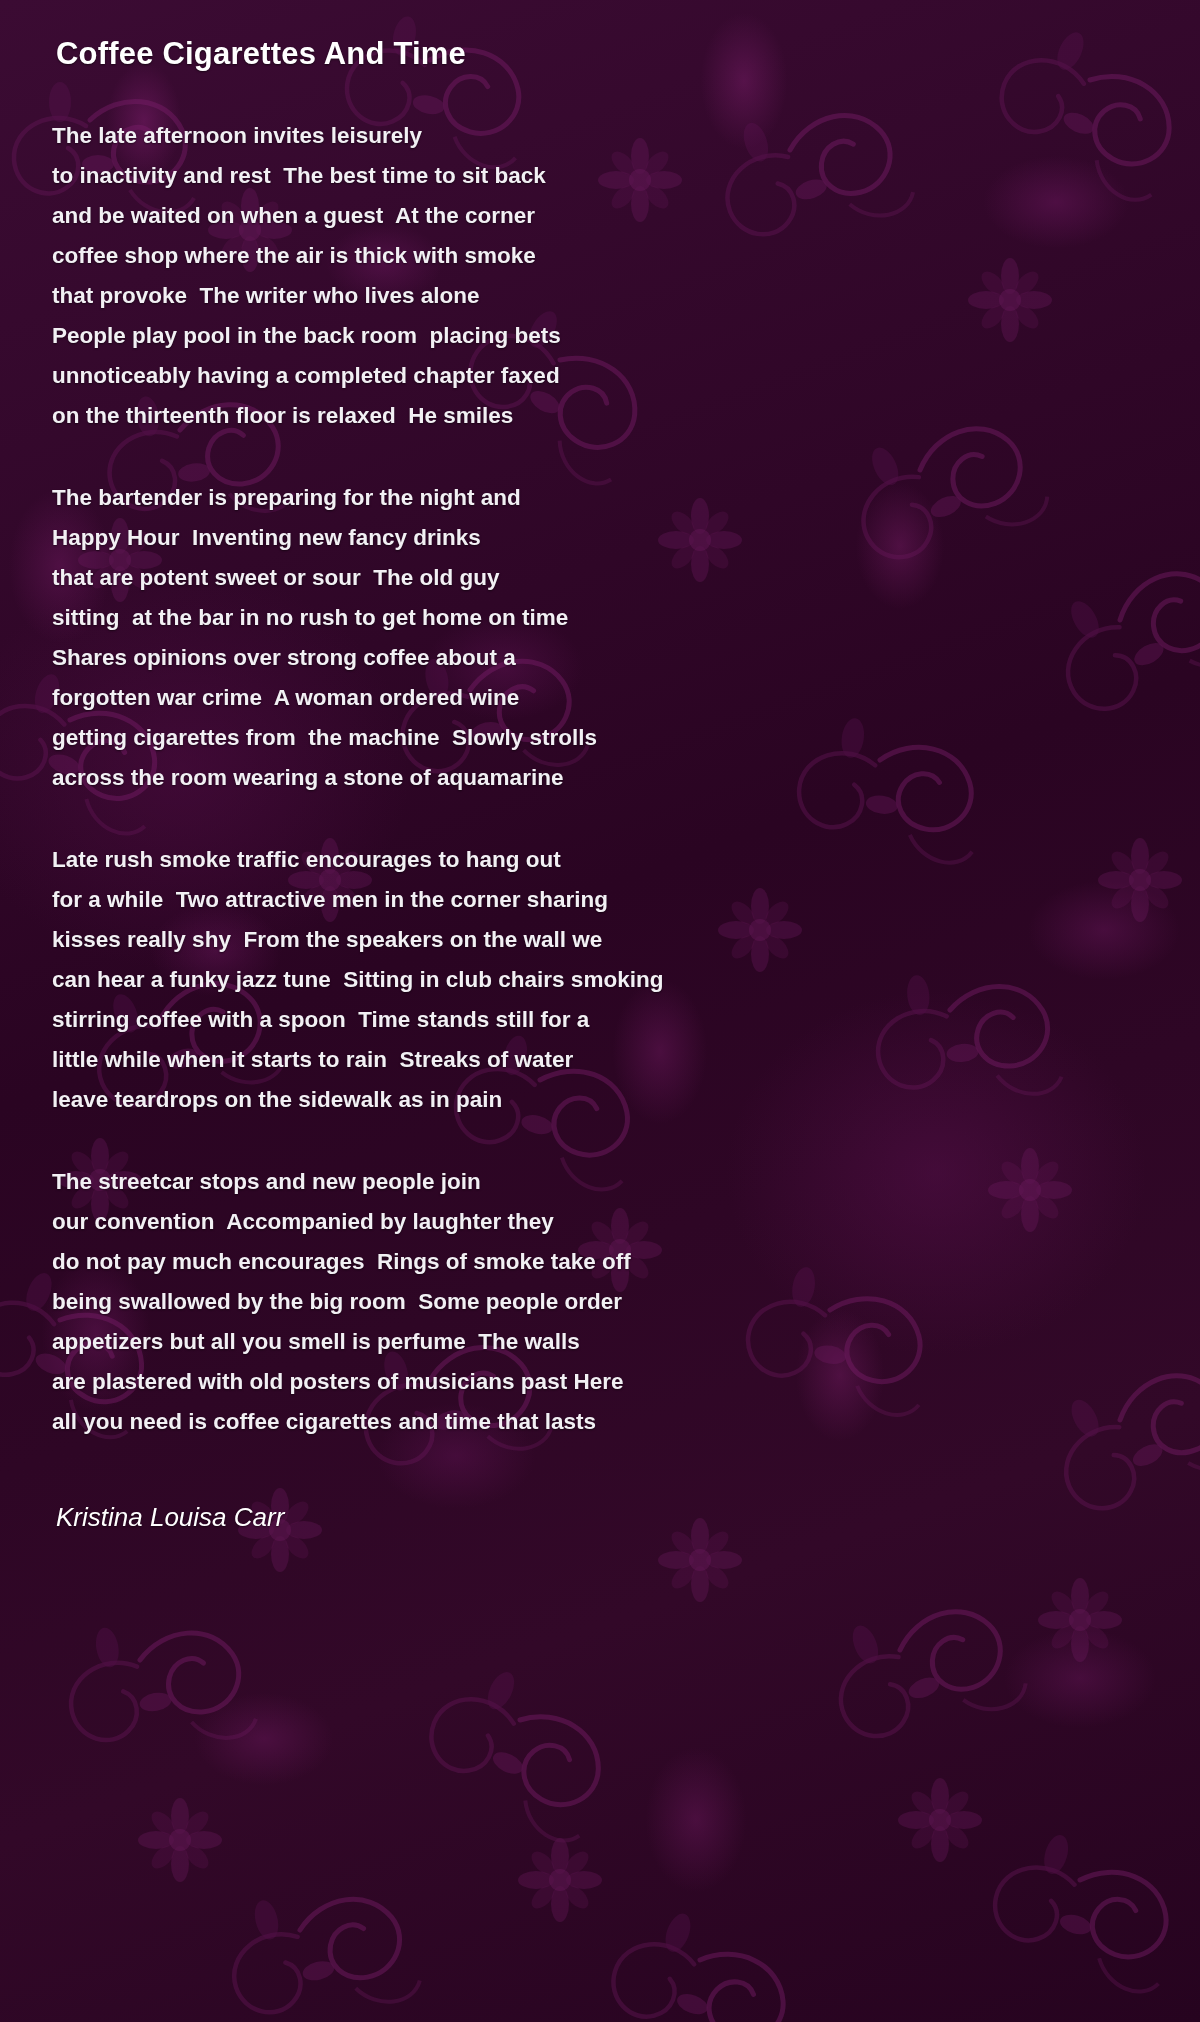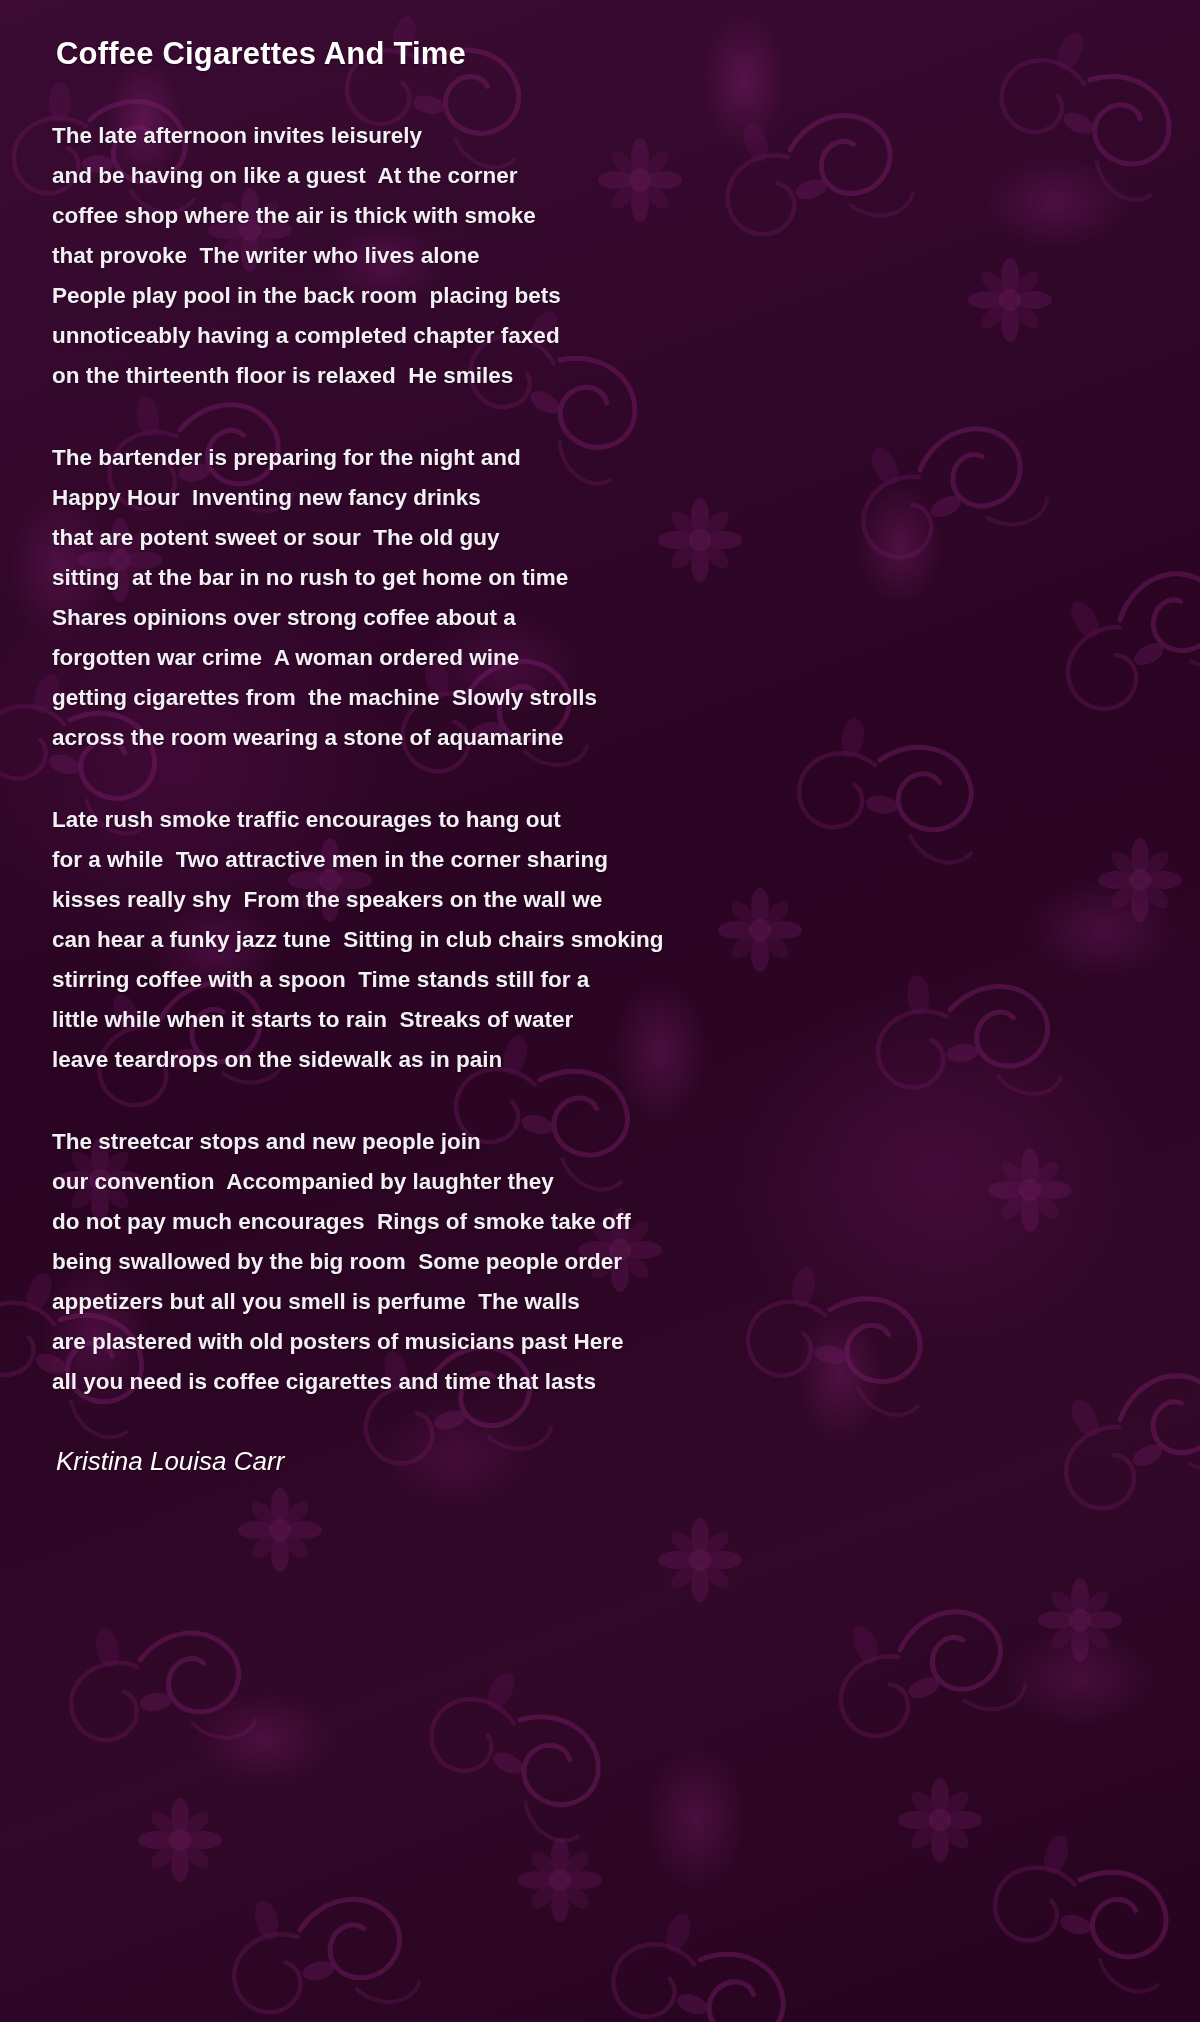--- a/index.html
+++ b/index.html
@@ -80,21 +80,21 @@
     line-height: 40px;
     white-space: pre;
     text-shadow: 0 1px 2px rgba(0,0,0,0.5);
   }
 
   .author {
     color: #ffffff;
     font-size: 26px;
     font-style: italic;
     font-weight: normal;
-    margin-top: 44px;
+    margin-top: 60px;
     margin-left: 4px;
     text-shadow: 0 1px 2px rgba(0,0,0,0.5);
   }
 </style>
 </head>
 <body>
 
 <div class="poem-page">
 
   <div class="bg-pattern"></div>
@@ -164,21 +164,22 @@
     <use href="#flower" x="560" y="1880"></use>
     <use href="#flower" x="940" y="1820"></use>
   </svg>
 
   <div class="content">
 
     <h1 class="poem-title">Coffee Cigarettes And Time</h1>
 
     <div class="stanza">
       <div class="poem-line">The late afternoon invites leisurely</div>
-      <div class="poem-line">and be having on like a guest  At the corner</div>
+      <div class="poem-line">to inactivity and rest  The best time to sit back</div>
+      <div class="poem-line">and be waited on when a guest  At the corner</div>
       <div class="poem-line">coffee shop where the air is thick with smoke</div>
       <div class="poem-line">that provoke  The writer who lives alone</div>
       <div class="poem-line">People play pool in the back room  placing bets</div>
       <div class="poem-line">unnoticeably having a completed chapter faxed</div>
       <div class="poem-line">on the thirteenth floor is relaxed  He smiles</div>
     </div>
 
     <div class="stanza">
       <div class="poem-line">The bartender is preparing for the night and</div>
       <div class="poem-line">Happy Hour  Inventing new fancy drinks</div>

